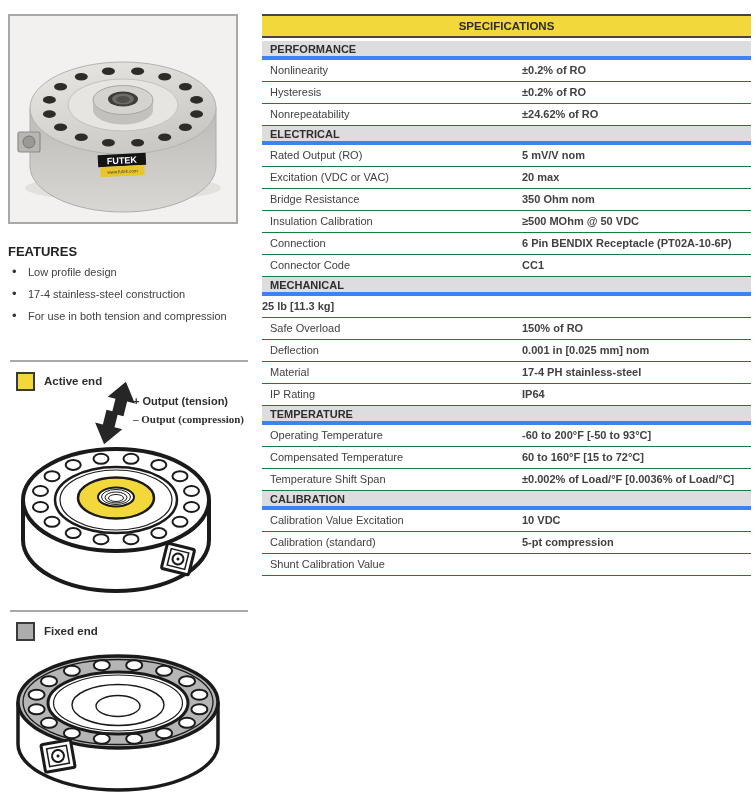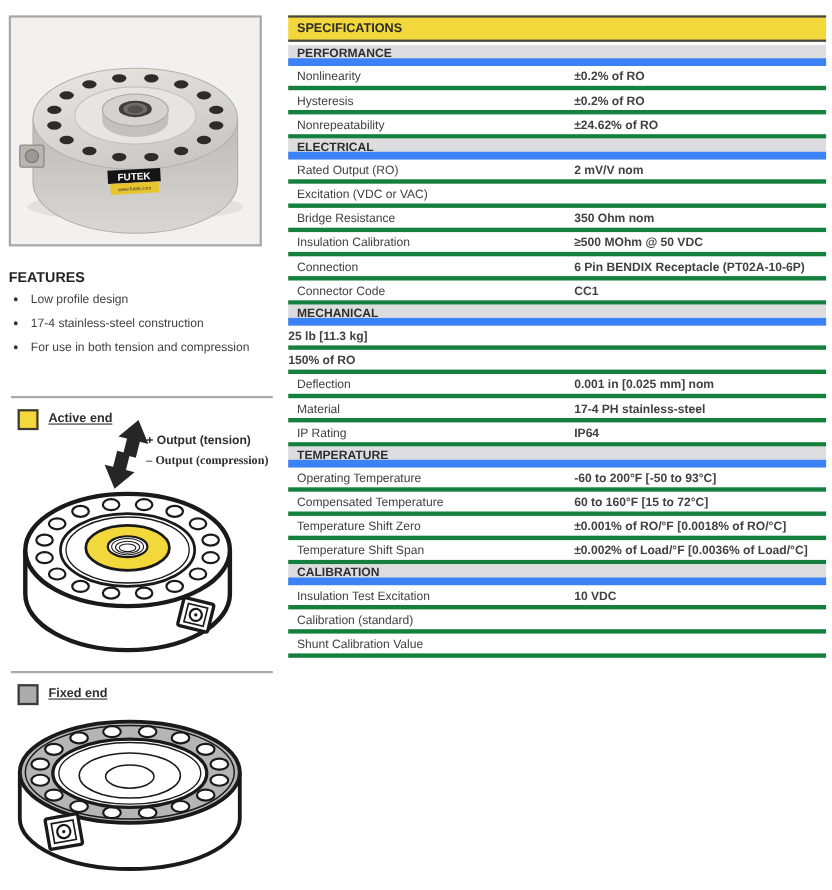--- a/index.html
+++ b/index.html
@@ -14,41 +14,41 @@
   #features-list li{position:relative;padding-left:20px;margin-bottom:9px;font-size:11px;color:#414141;line-height:13px;}
   #features-list li::before{content:"•";position:absolute;left:4px;top:-1px;font-size:13px;color:#333;}
 
   .divider{position:absolute;left:10px;width:238px;height:2px;background:#a9a9a9;}
   #divider-1{top:360px;}
   #divider-2{top:610px;}
 
   .swatch{position:absolute;width:19px;height:19px;box-sizing:border-box;border:2px solid #3a3a3a;}
   #active-swatch{left:16px;top:372px;}
   #fixed-swatch{left:16px;top:622px;}
-  .legend-label{position:absolute;font-size:11.5px;font-weight:bold;color:#2e2e2e;text-decoration:underline;}
+  .legend-label{position:absolute;font-size:11.5px;font-weight:bold;color:#2e2e2e;}
   #active-label{left:44px;top:375px;}
   #fixed-label{left:44px;top:625px;}
 
   #arrow-svg{position:absolute;left:92px;top:380px;}
   .output-label{position:absolute;font-size:11px;font-weight:bold;color:#2e2e2e;}
   #output-tension{left:133px;top:395px;}
   #output-compression{left:133px;top:413px;font-family:Liberation Serif, serif;}
 
   #diagram-top{position:absolute;left:6px;top:443px;}
   #diagram-bottom{position:absolute;left:8px;top:650px;}
 
   
   #specs-table{position:absolute;left:262px;top:14px;width:489px;}
   #specs-title{box-sizing:border-box;border-top:2px solid #454545;border-bottom:2px solid #454545;
                background:#F3D83B;height:24px;line-height:20px;padding:0 8px;
-               font-size:11.5px;font-weight:bold;color:#2c2c2c;margin-bottom:3px;}
-  .sec-h{box-sizing:border-box;background:#DDDDDF;border-bottom:7px solid #3b82f6;
+               font-size:11.5px;font-weight:bold;color:#2c2c2c;margin-bottom:3px;text-align:center;}
+  .sec-h{box-sizing:border-box;background:#DDDDDF;border-bottom:4px solid #3b82f6;
          height:19px;line-height:17px;padding:0 8px;font-size:11px;font-weight:bold;color:#2e2e2e;}
   .spec-row{display:flex;box-sizing:border-box;height:22px;line-height:21px;
-            border-bottom:4px solid #15803d;font-size:11px;color:#414141;}
+            border-bottom:1px solid #15803d;font-size:11px;color:#414141;}
   .spec-row .lbl{flex:0 0 260px;padding-left:8px;box-sizing:border-box;}
   .spec-row .val{flex:1;font-weight:bold;}
 
   
   .photo-svg text{font-family:"Liberation Sans",sans-serif;}
 </style>
 </head>
 <body>
 
 <div id="page">
@@ -219,24 +219,25 @@
         <span class="lbl">Hysteresis</span>
         <span class="val">±0.2% of RO</span>
       </div>
       <div class="spec-row">
         <span class="lbl">Nonrepeatability</span>
         <span class="val">±24.62% of RO</span>
       </div>
       <div class="sec-h">ELECTRICAL</div>
       <div class="spec-row">
         <span class="lbl">Rated Output (RO)</span>
-        <span class="val">2 mV/V nom</span>
+        <span class="val">5 mV/V nom</span>
       </div>
       <div class="spec-row">
         <span class="lbl">Excitation (VDC or VAC)</span>
+        <span class="val">20 max</span>
       </div>
       <div class="spec-row">
         <span class="lbl">Bridge Resistance</span>
         <span class="val">350 Ohm nom</span>
       </div>
       <div class="spec-row">
         <span class="lbl">Insulation Calibration</span>
         <span class="val">≥500 MOhm @ 50 VDC</span>
       </div>
       <div class="spec-row">
@@ -245,20 +246,21 @@
       </div>
       <div class="spec-row">
         <span class="lbl">Connector Code</span>
         <span class="val">CC1</span>
       </div>
       <div class="sec-h">MECHANICAL</div>
       <div class="spec-row">
         <span class="val">25 lb [11.3 kg]</span>
       </div>
       <div class="spec-row">
+        <span class="lbl">Safe Overload</span>
         <span class="val">150% of RO</span>
       </div>
       <div class="spec-row">
         <span class="lbl">Deflection</span>
         <span class="val">0.001 in [0.025 mm] nom</span>
       </div>
       <div class="spec-row">
         <span class="lbl">Material</span>
         <span class="val">17-4 PH stainless-steel</span>
       </div>
@@ -269,33 +271,30 @@
       <div class="sec-h">TEMPERATURE</div>
       <div class="spec-row">
         <span class="lbl">Operating Temperature</span>
         <span class="val">-60 to 200°F [-50 to 93°C]</span>
       </div>
       <div class="spec-row">
         <span class="lbl">Compensated Temperature</span>
         <span class="val">60 to 160°F [15 to 72°C]</span>
       </div>
       <div class="spec-row">
-        <span class="lbl">Temperature Shift Zero</span>
-        <span class="val">±0.001% of RO/°F [0.0018% of RO/°C]</span>
-      </div>
-      <div class="spec-row">
         <span class="lbl">Temperature Shift Span</span>
         <span class="val">±0.002% of Load/°F [0.0036% of Load/°C]</span>
       </div>
       <div class="sec-h">CALIBRATION</div>
       <div class="spec-row">
-        <span class="lbl">Insulation Test Excitation</span>
+        <span class="lbl">Calibration Value Excitation</span>
         <span class="val">10 VDC</span>
       </div>
       <div class="spec-row">
         <span class="lbl">Calibration (standard)</span>
+        <span class="val">5-pt compression</span>
       </div>
       <div class="spec-row">
         <span class="lbl">Shunt Calibration Value</span>
       </div>
     </div>
 
 </div>
 
 </body></html>

